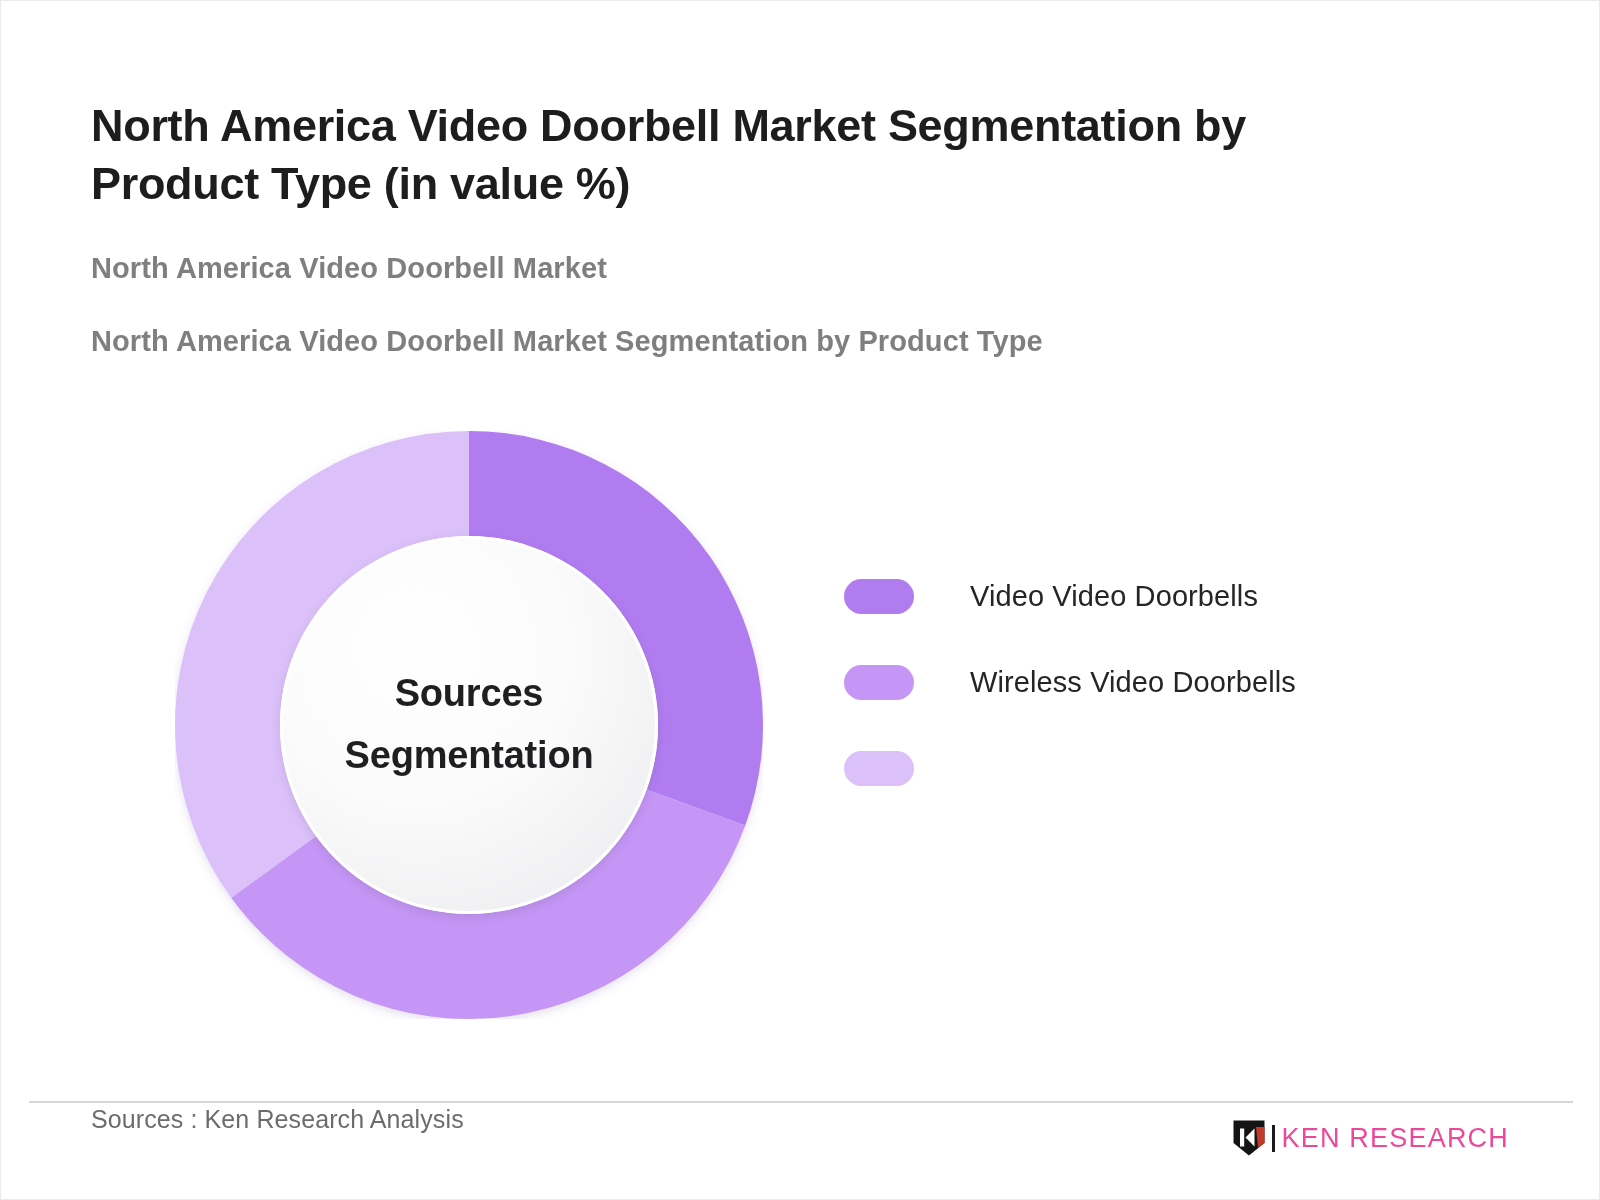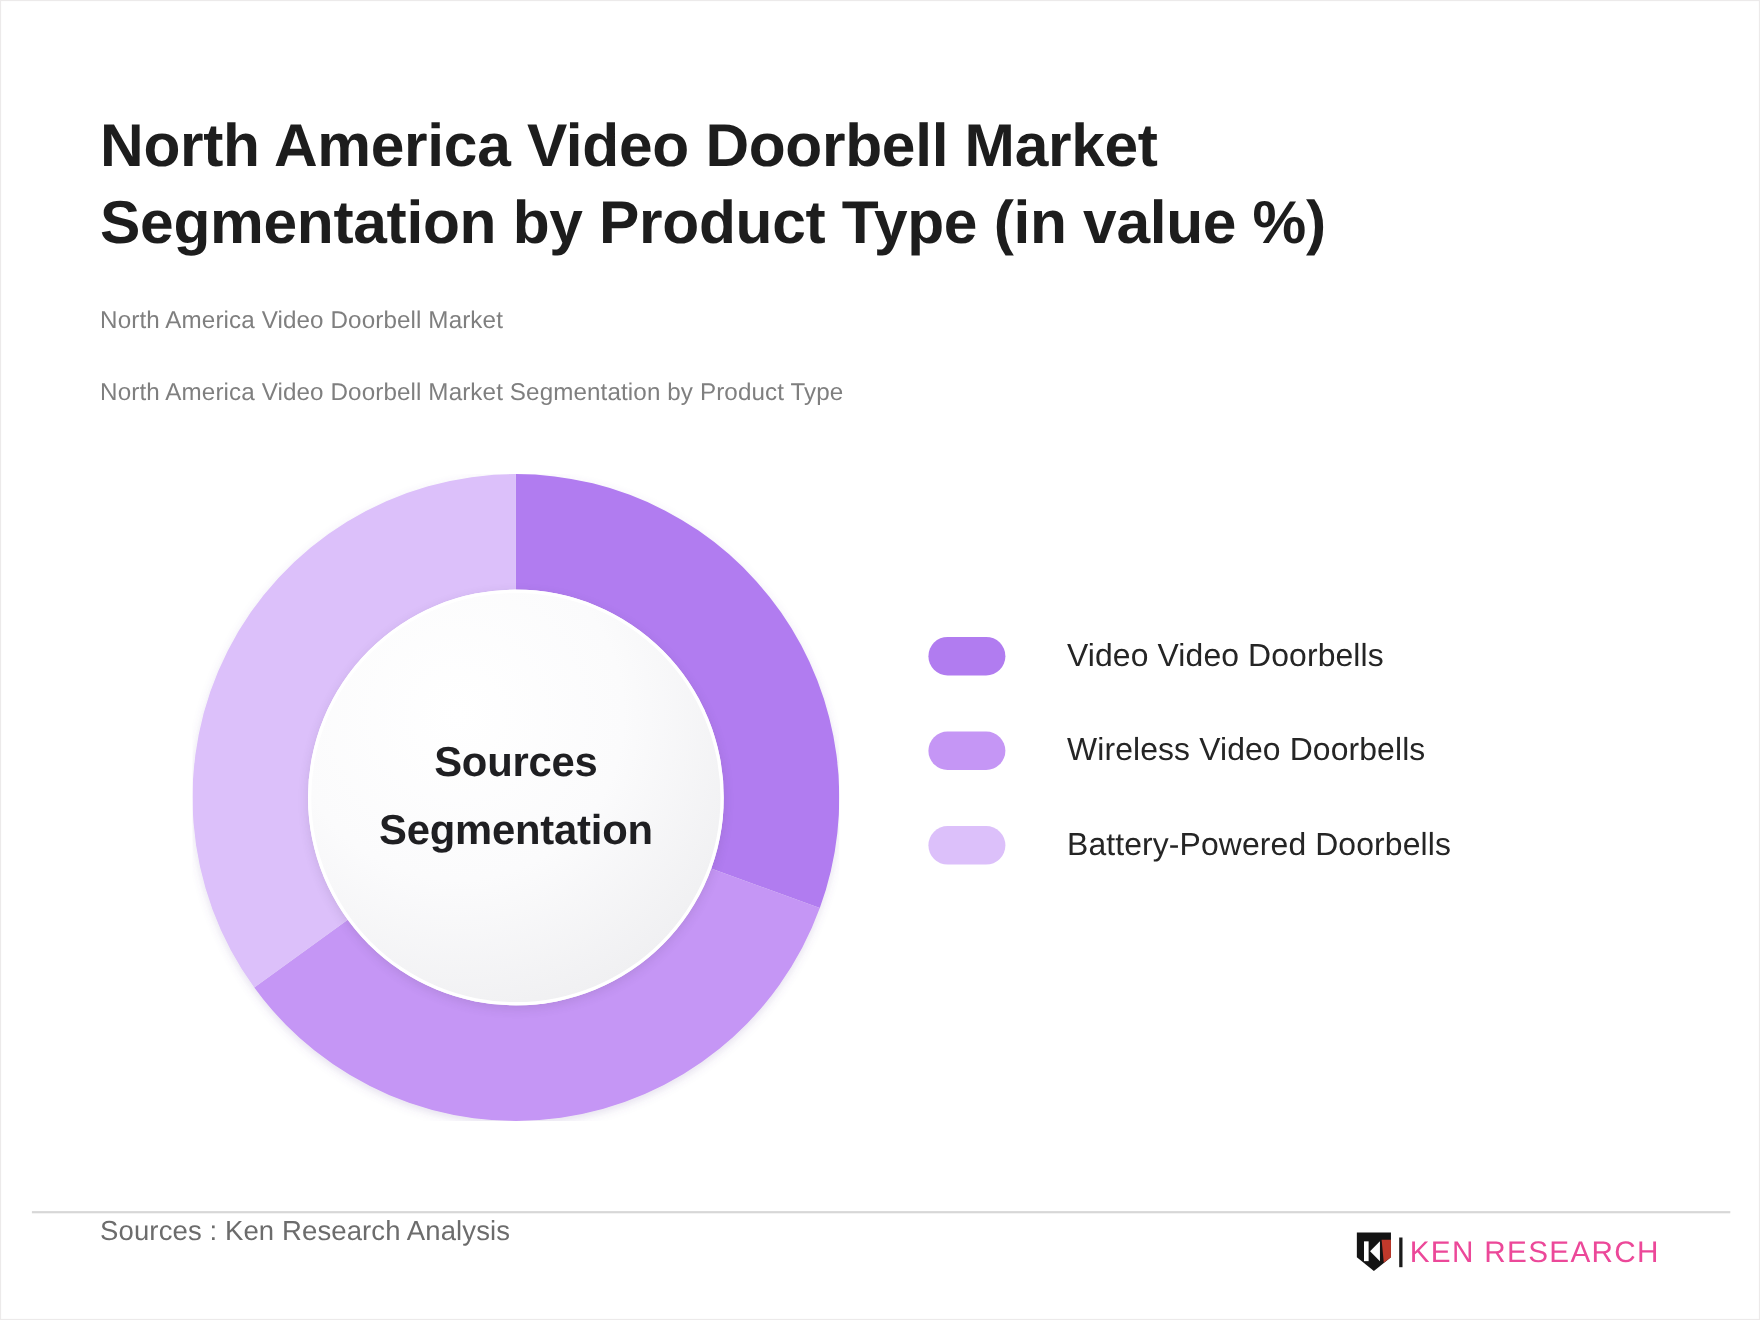--- a/index.html
+++ b/index.html
@@ -24,31 +24,31 @@
   }
 
   
   .header {
     position: absolute;
     left: 90px;
     top: 96px;
     width: 1400px;
   }
   .chart-title {
-    font-size: 55px;
+    font-size: 45px;
     font-weight: bold;
     line-height: 1.28;
     color: #1d1d1d;
     letter-spacing: -0.3px;
     margin: 0;
     width: 1330px;
   }
   .chart-subtitle {
-    font-size: 22px;
-    font-weight: normal;
+    font-size: 29px;
+    font-weight: bold;
     color: #7f7f7f;
     line-height: 1.0;
     margin: 0;
     letter-spacing: 0.1px;
   }
   .sub1 { margin-top: 42px; }
   .sub2 { margin-top: 44px; }
 
   
   .chart-area {
@@ -204,21 +204,20 @@
         <span class="legend-label">Video Video Doorbells</span>
       </div>
 
       <div class="legend-item">
         <span class="legend-swatch" style="background: rgb(197, 150, 245);"></span>
         <span class="legend-label">Wireless Video Doorbells</span>
       </div>
 
       <div class="legend-item">
         <span class="legend-swatch" style="background: rgb(220, 192, 250);"></span>
-        <span class="legend-label">Battery-Powered Doorbells</span>
       </div>
 
     </div>
   </div>
 
   <div class="footer-rule"></div>
   <div class="footer-source">Sources : Ken Research Analysis</div>
 
   <div class="brand">
     <svg class="brand-mark" viewBox="0 0 34 38">

